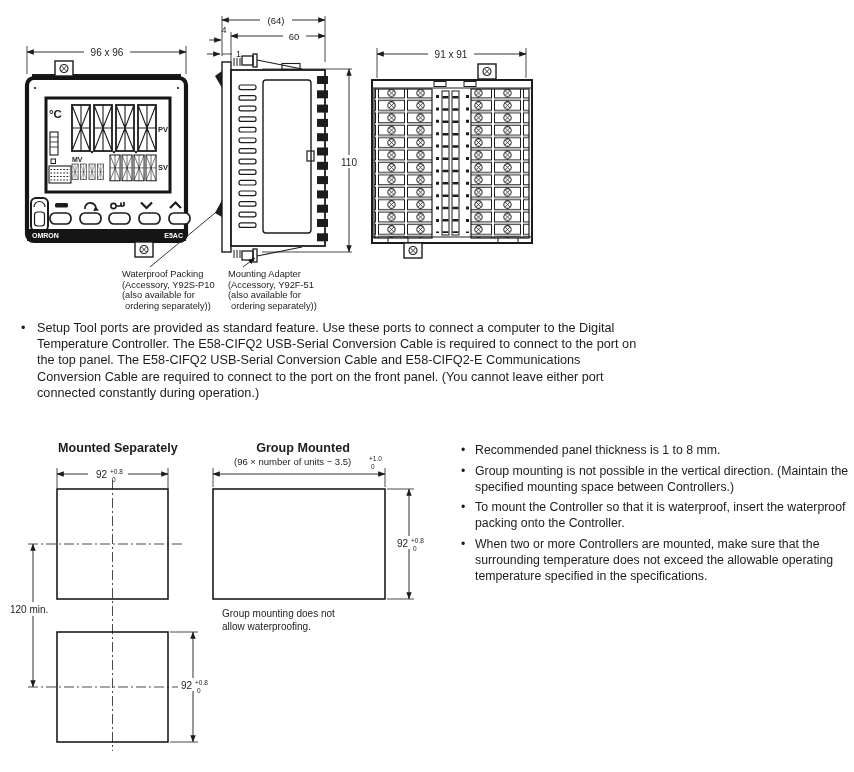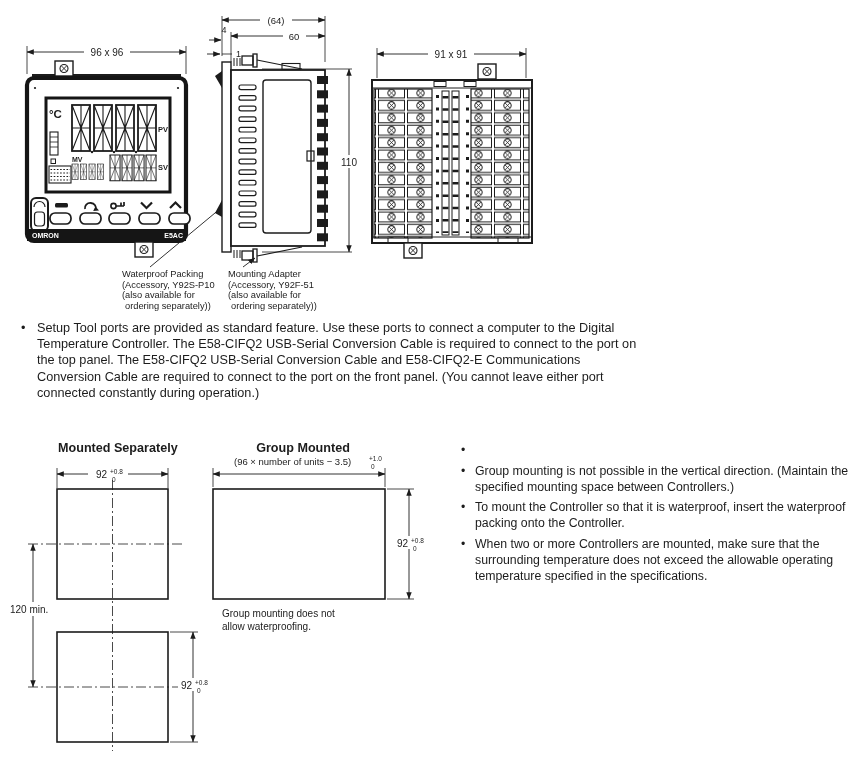--- a/index.html
+++ b/index.html
@@ -331,20 +331,21 @@
 
     <g>
       <text x="222" y="187" class="t10">Group mounting does not</text>
       <text x="222" y="200" class="t10">allow waterproofing.</text>
     </g>
   </svg>
 
   <ul class="abs notes" style="left:461px;top:442px">
     <li>
       <span class="b">•</span>
+      <span>Recommended panel thickness is 1 to 8 mm.</span>
     </li>
     <li>
       <span class="b">•</span>
       <span>Group mounting is not possible in the vertical direction. (Maintain the specified mounting space between Controllers.)</span>
     </li>
     <li>
       <span class="b">•</span>
       <span>To mount the Controller so that it is waterproof, insert the waterproof packing onto the Controller.</span>
     </li>
     <li>

